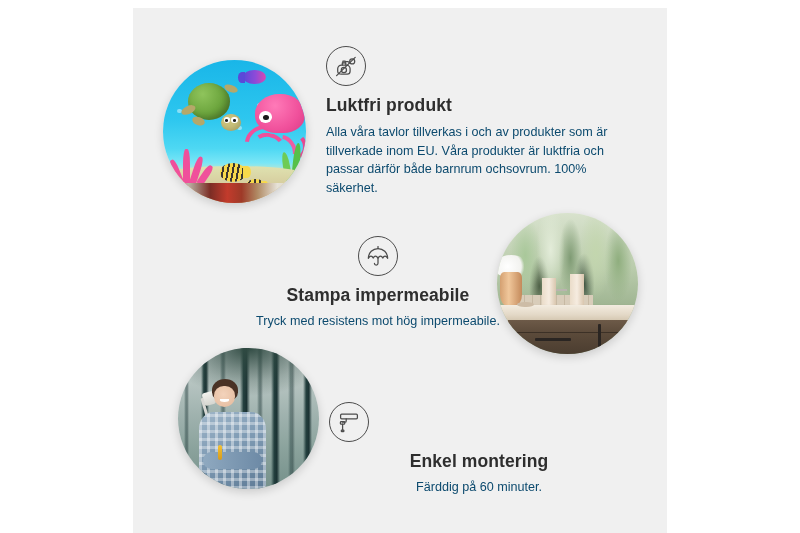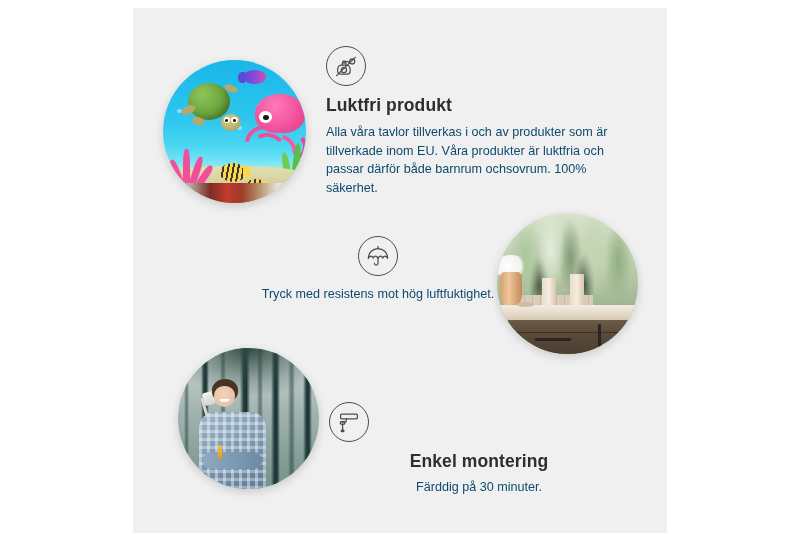--- a/index.html
+++ b/index.html
@@ -413,31 +413,32 @@
 
     <div class="feature" id="feature-waterproof">
       <div class="feat-icon">
         <svg width="26" height="26" viewBox="0 0 26 26" fill="none" stroke="#4c4c4c" stroke-width="1.25" stroke-linecap="round" stroke-linejoin="round">
           <path d="M3.4 15.1c0-5.3 4.3-9.6 9.6-9.6s9.6 4.3 9.6 9.6"></path>
           <path d="M3.4 15.1c1.6-2.6 3.6-2.6 4.8 0 1.2-2.6 3.2-2.6 4.8 0 1.6-2.6 3.6-2.6 4.8 0 1.2-2.6 3.2-2.6 4.8 0"></path>
           <path d="M13 5.5V3.6"></path>
           <path d="M13 15.1v5.2c0 1-.8 1.8-1.8 1.8s-1.8-.8-1.8-1.8"></path>
         </svg>
       </div>
-      <p class="feat-desc">Tryck med resistens mot hög luftfuktighet.</p>
+      <p class="feat-title">Stampa impermeabile</p>
+      <p class="feat-desc">Tryck med resistens mot hög impermeabile.</p>
     </div>
 
     <div class="feature" id="feature-mounting">
       <div class="feat-icon">
         <svg width="26" height="26" viewBox="0 0 26 26" fill="none" stroke="#4c4c4c" stroke-width="1.25" stroke-linecap="round" stroke-linejoin="round">
           <rect x="4.6" y="5.2" width="16.8" height="4.6" rx="1.1"></rect>
           <path d="M10.2 9.8v2.1c0 .7-.6 1.3-1.3 1.3H6.4"></path>
           <rect x="4.4" y="12.6" width="4.3" height="2.6" rx="0.8"></rect>
           <path d="M6.6 15.2v5.9"></path>
           <rect x="5.3" y="21.1" width="2.6" height="1.6" rx="0.6"></rect>
         </svg>
       </div>
       <p class="feat-title">Enkel montering</p>
-      <p class="feat-desc">Färddig på 30 minuter.</p>
+      <p class="feat-desc">Färddig på 60 minuter.</p>
     </div>
 
   </div>
 </div>
 
 </body></html>

